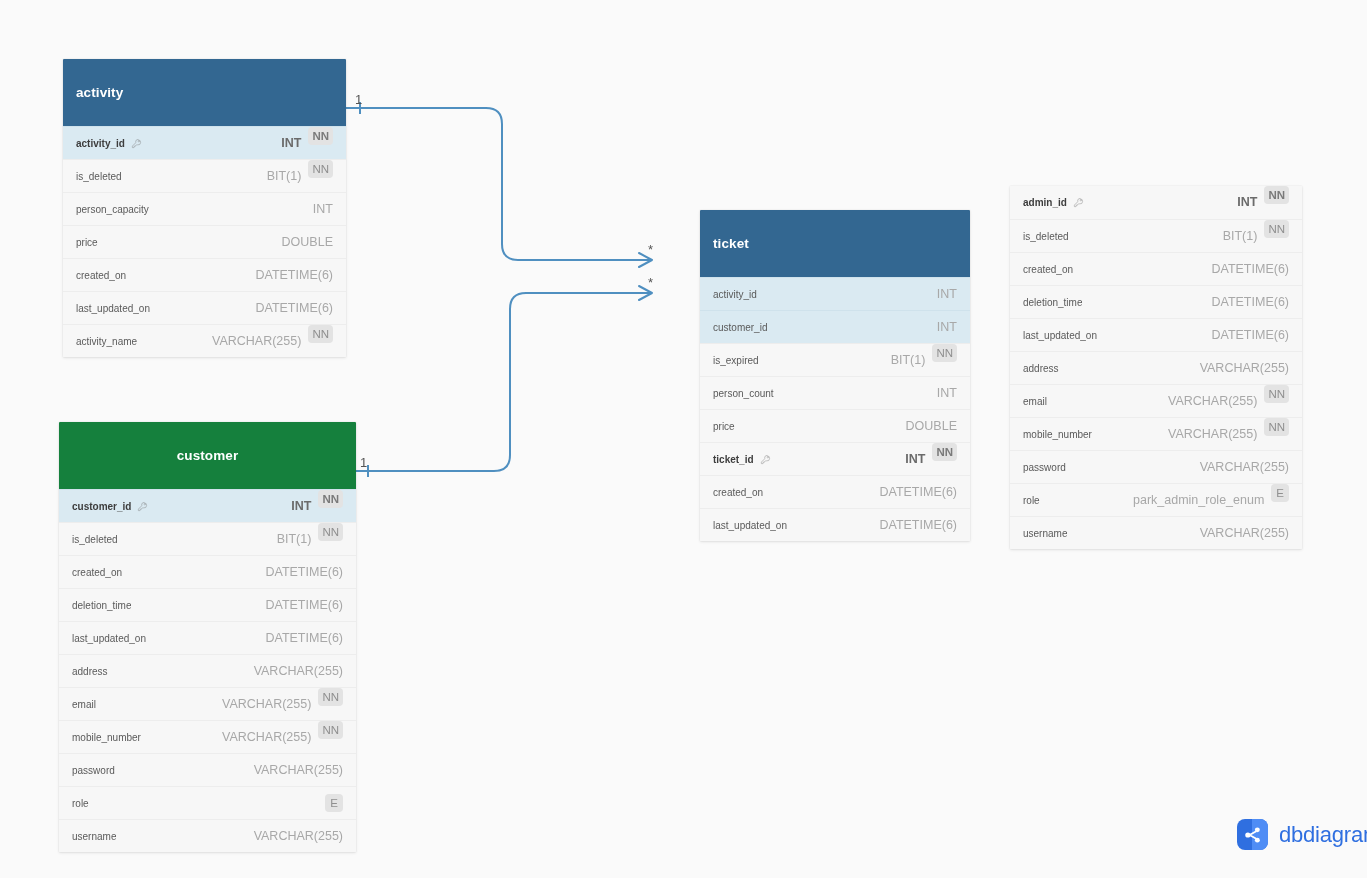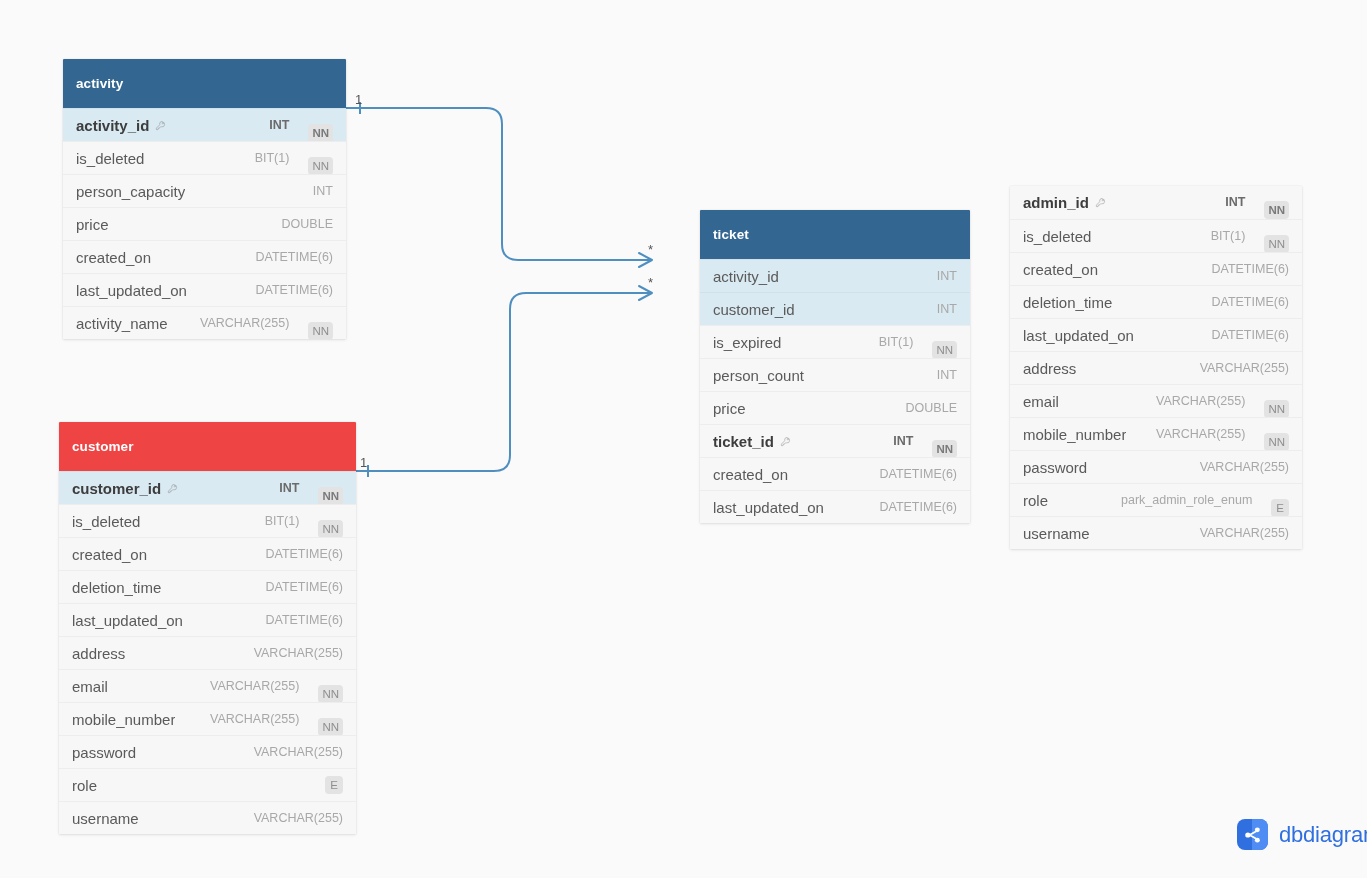--- a/index.html
+++ b/index.html
@@ -22,21 +22,21 @@
   .table-card {
     position: absolute;
     background: #f7f7f7;
     box-shadow: 0 1px 3px rgba(0,0,0,0.10), 0 0 0 1px rgba(0,0,0,0.02);
     border-radius: 1px;
     overflow: hidden;
   }
   .table-header {
     height: 33px;
     line-height: 33px;
-    padding: 8px 13px;
+    padding: 17px 13px;
     color: #ffffff;
     font-size: 13.5px;
     font-weight: bold;
     letter-spacing: 0.1px;
     white-space: nowrap;
     overflow: hidden;
   }
   .field-row {
     position: relative;
     height: 33px;
@@ -49,35 +49,35 @@
     border-top: 1px solid #ededed;
     background: #f7f7f7;
     white-space: nowrap;
   }
   .field-row:first-of-type { border-top: none; }
   .field-row.hl {
     background: #daeaf2;
     border-top-color: #cfe2ec;
   }
   .field-name {
-    font-size: 15px;
+    font-size: 10px;
     color: #5a5a5a;
     display: flex;
     align-items: center;
     gap: 6px;
     overflow: hidden;
   }
   .field-row.pk .field-name {
     font-weight: bold;
     color: #3d3d3d;
   }
   .field-meta {
     display: flex;
-    align-items: flex-end;
-    gap: 19px;
+    align-items: flex-start;
+    gap: 7px;
     font-size: 12.5px;
     color: #a8a8a8;
     flex: none;
   }
   .field-row.pk .field-meta .ftype {
     color: #6b6b6b;
     font-weight: bold;
   }
   .badge {
     display: inline-block;
@@ -235,21 +235,21 @@
           <span class="field-name">
             <span>activity_name</span>
           </span>
           <span class="field-meta">
             <span class="ftype">VARCHAR(255)</span>
             <span class="badge">NN</span>
           </span>
         </div>
       </div>
       <div class="table-card" style="left: 59px; top: 422px; width: 297px;">
-        <div class="table-header" style="background: #ef4444;">customer</div>
+        <div class="table-header" style="background: #15803d; text-align: center;">customer</div>
         <div class="field-row hl pk">
           <span class="field-name">
             <span>customer_id</span>
             <span class="key-icon">
               <svg viewBox="0 0 24 24" width="11" height="11">
                 <path d="M15.5 3.2a5.4 5.4 0 0 0-5.4 5.4c0 .6.1 1.2.3 1.7L3 17.7V21h3.4v-2.1h2.1v-2.1h2.1l2.2-2.2c.5.2 1.1.3 1.7.3a5.4 5.4 0 1 0 1-10.7zm1.6 2.4a1.5 1.5 0 1 1 0 3 1.5 1.5 0 0 1 0-3z" fill="none" stroke="#777" stroke-width="1.7" stroke-linejoin="round"></path>
               </svg>
             </span>
           </span>
           <span class="field-meta">

